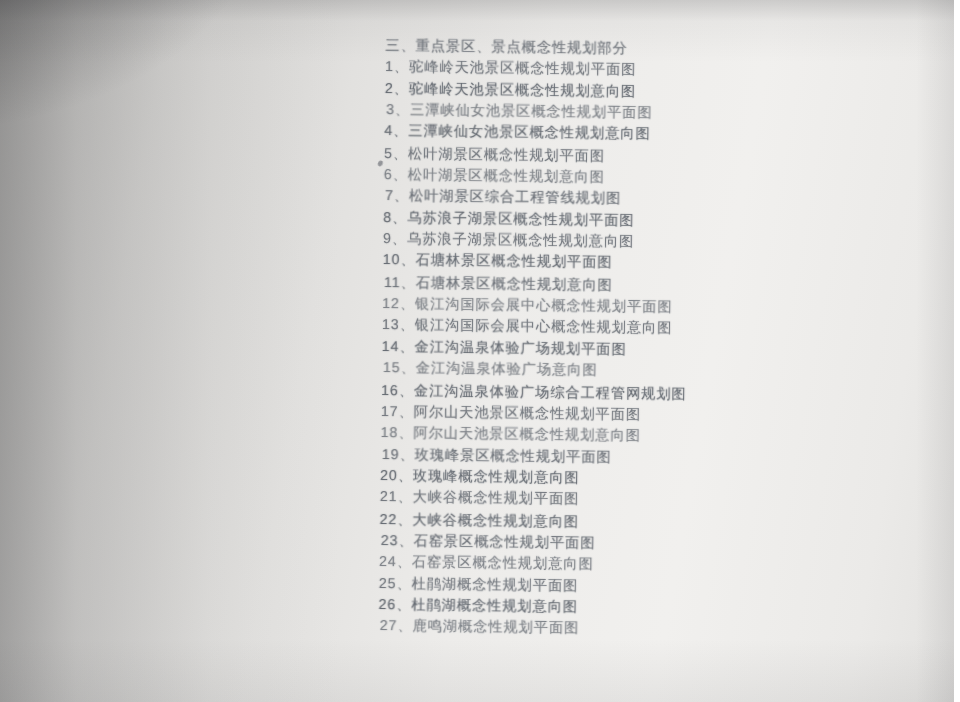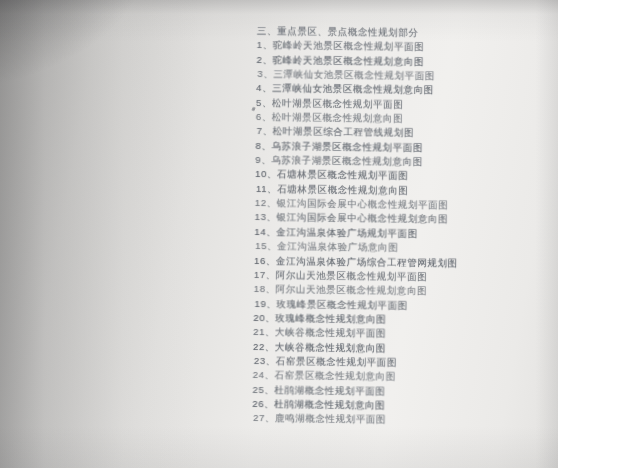--- a/index.html
+++ b/index.html
@@ -7,28 +7,29 @@
     padding: 0;
     width: 640px;
     height: 468px;
     overflow: hidden;
     font-family: "Liberation Sans", sans-serif;
   }
 
   
   .scan-page {
     position: relative;
-    width: 558px;
+    width: 624px;
     height: 468px;
     background:
       radial-gradient(ellipse 60% 50% at -10% -12%, rgba(45,45,47,0.55), rgba(45,45,47,0) 62%),
       linear-gradient(to right, rgba(75,75,77,0.30) 0%, rgba(110,110,112,0.16) 8%, rgba(160,160,160,0.06) 22%, rgba(200,200,200,0) 36%),
       linear-gradient(to bottom, rgba(55,55,58,0.20) 0%, rgba(55,55,58,0.05) 3%, rgba(55,55,58,0) 9%, rgba(55,55,58,0) 91%, rgba(55,55,58,0.07) 100%),
       linear-gradient(to left, rgba(95,95,98,0.12) 0%, rgba(95,95,98,0) 4%),
       linear-gradient(100deg, #b3b2b0 0%, #cfcecc 16%, #e2e1df 34%, #edecea 52%, #f1f0ee 72%, #ebeae8 90%, #e3e2e0 100%);
+    padding-left: 12px;
   }
 
   
   .doc-text {
     position: absolute;
     left: 257px;
     top: 24px;
     width: 230px;
     color: #5d636b;
     font-size: 9.5px;

